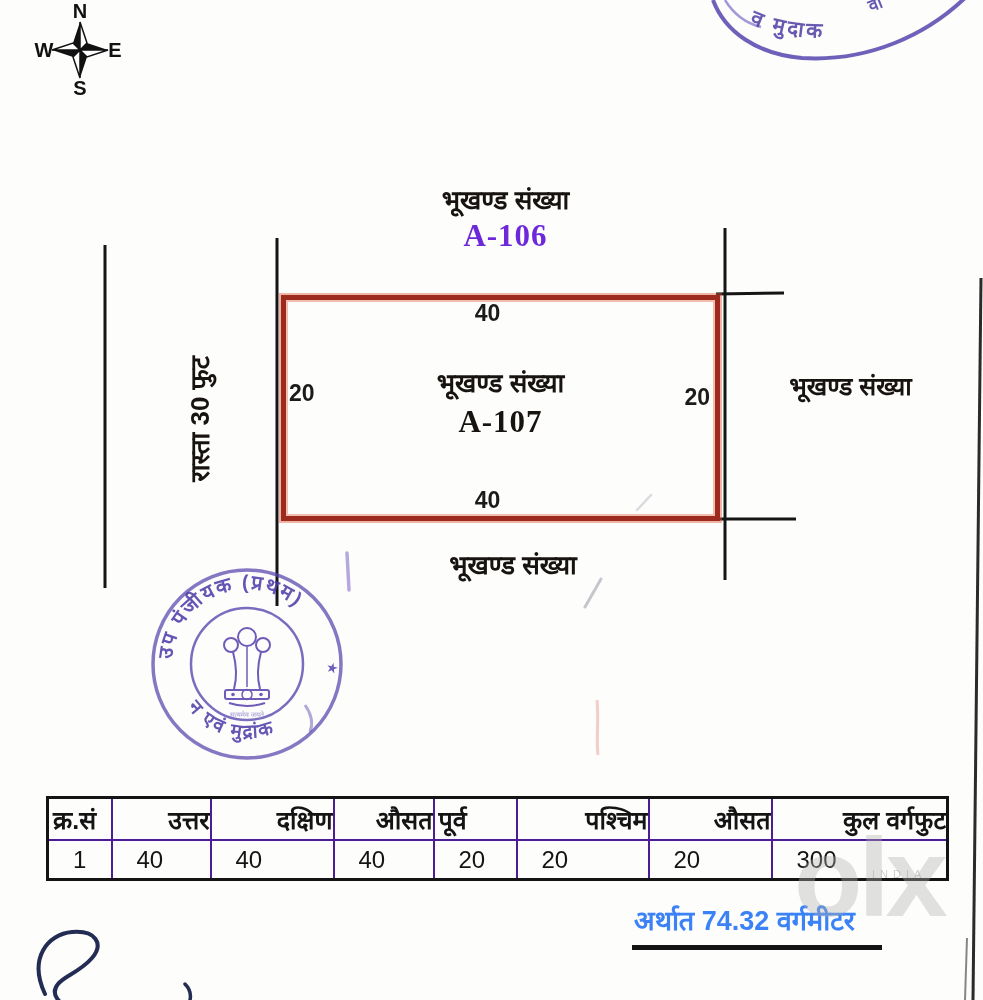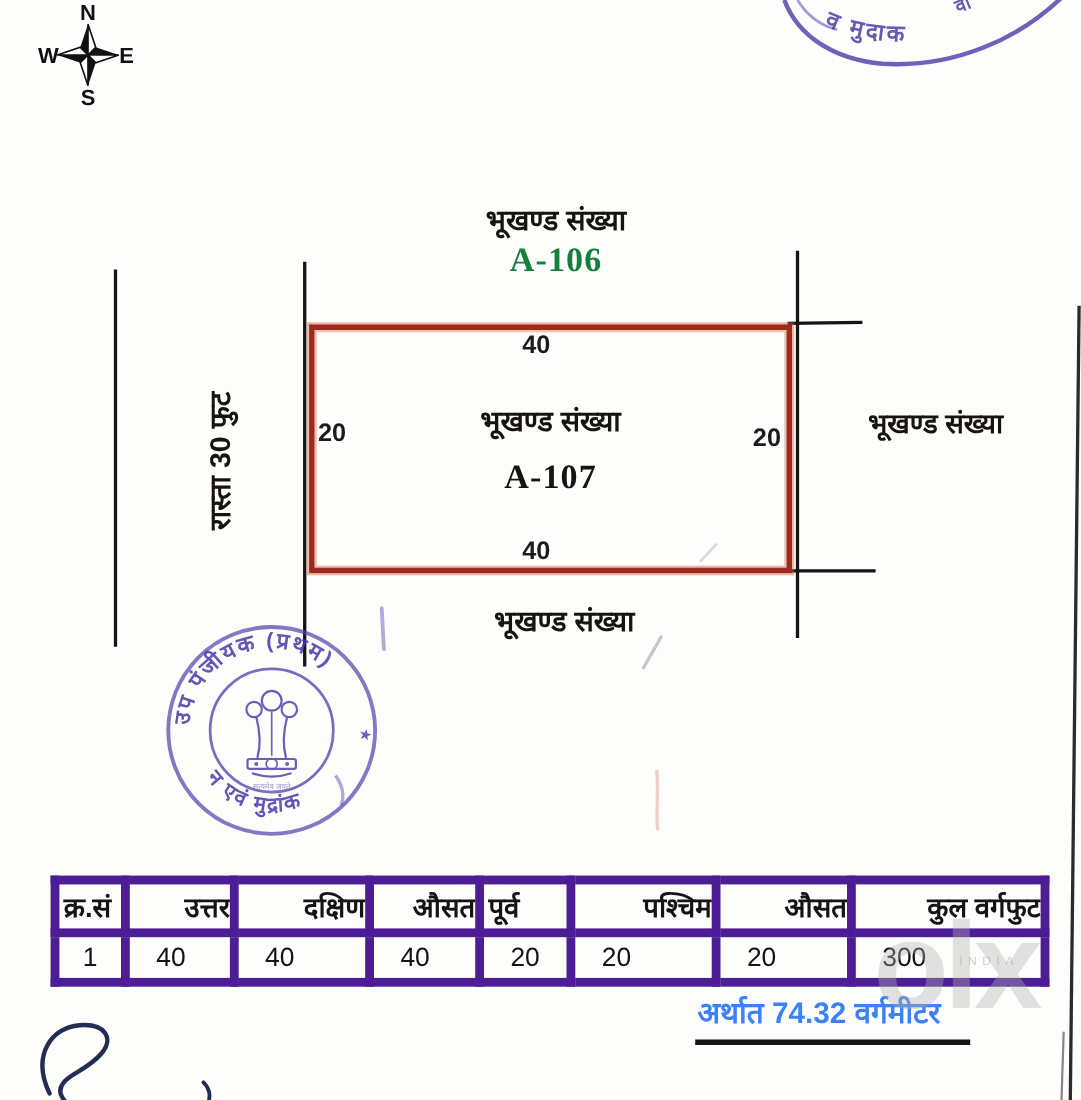--- a/index.html
+++ b/index.html
@@ -18,21 +18,21 @@
   #compass{left:14px;top:2px;}
   #compass text{font-family:"Liberation Sans",sans-serif;font-weight:bold;font-size:20px;fill:#111;}
 
   
   #topstamp{left:695px;top:0px;}
   #topstamp text{font-weight:bold;fill:#43329f;opacity:.8;}
 
   
   .plot-label{ text-align:center; }
   .plot-label .dev{font-weight:bold;font-size:26px;line-height:1.15;color:#171310;}
-  .plot-label .num{font-family:"Liberation Serif","DejaVu Serif",serif;font-weight:bold;font-size:31px;letter-spacing:1px;color:#15803d;line-height:1.1;margin-top:3px;}
+  .plot-label .num{font-family:"Liberation Serif","DejaVu Serif",serif;font-weight:bold;font-size:31px;letter-spacing:1px;color:#6d28d9;line-height:1.1;margin-top:3px;}
   #label-north{left:378px;top:186px;width:255px;}
   #label-east{left:768px;top:372px;width:165px;}
   #label-east .dev{font-size:25px;}
   #label-south{left:388px;top:551px;width:250px;}
 
   
   #road-label{
     left:97px;top:403px;width:200px;height:32px;
     transform:rotate(-90deg);transform-origin:center;
     text-align:center;font-weight:bold;font-size:26px;color:#171310;white-space:nowrap;
@@ -45,29 +45,29 @@
     box-shadow:0 0 0 2px rgba(224,92,60,.45), inset 0 0 0 2px rgba(224,92,60,.40);
     background:transparent;
   }
   #plot-rect .dim{position:absolute;font-weight:bold;font-size:23px;color:#1b1b1b;}
   #dim-top{left:44%;top:0px;}
   #dim-bottom{left:44%;bottom:2px;}
   #dim-left{left:3px;top:80px;}
   #dim-right{right:5px;top:84px;}
   #plot-rect .center-label{position:absolute;left:0;right:0;top:64px;text-align:center;}
   #plot-rect .center-label .dev{font-weight:bold;font-size:26px;color:#171310;}
-  #plot-rect .center-label .num{font-family:"Liberation Serif","DejaVu Serif",serif;font-weight:bold;font-size:31px;letter-spacing:1px;margin-top:16px;color:#171310;}
+  #plot-rect .center-label .num{font-family:"Liberation Serif","DejaVu Serif",serif;font-weight:bold;font-size:31px;letter-spacing:1px;margin-top:4px;color:#171310;}
 
   
   #seal{left:137px;top:547px;}
   #seal text{fill:#4b38a8;}
 
   
   #meas-table{left:46px;top:796px;border-collapse:collapse;table-layout:fixed;width:900px;background:transparent;}
-  #meas-table th,#meas-table td{border:8px solid #4c1d95;padding:0;overflow:hidden;white-space:nowrap;}
+  #meas-table th,#meas-table td{border:2px solid #4c1d95;padding:0;overflow:hidden;white-space:nowrap;}
   #meas-table{border:3px solid #141414;}
   #meas-table th{height:40px;font-weight:bold;font-size:25px;text-align:right;}
   #meas-table td{height:37px;font-size:24px;text-align:left;padding-left:24px;font-weight:500;}
   #meas-table td:first-child{text-align:center;padding-left:0;}
   #meas-table th.left{text-align:left;padding-left:4px;}
 
   
   #summary{left:634px;top:901px;font-weight:bold;font-size:27px;color:#3b82f6;white-space:nowrap;}
   #summary-underline{left:632px;top:945px;width:250px;height:5px;background:#141414;}
 

